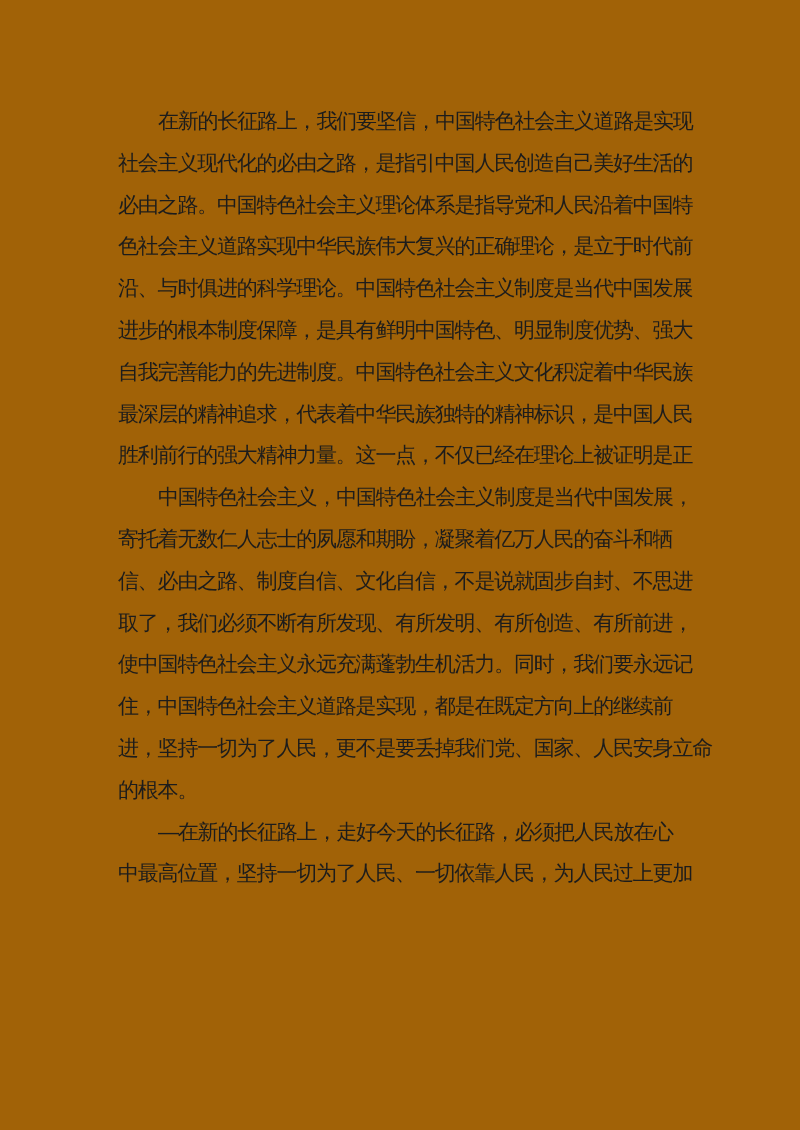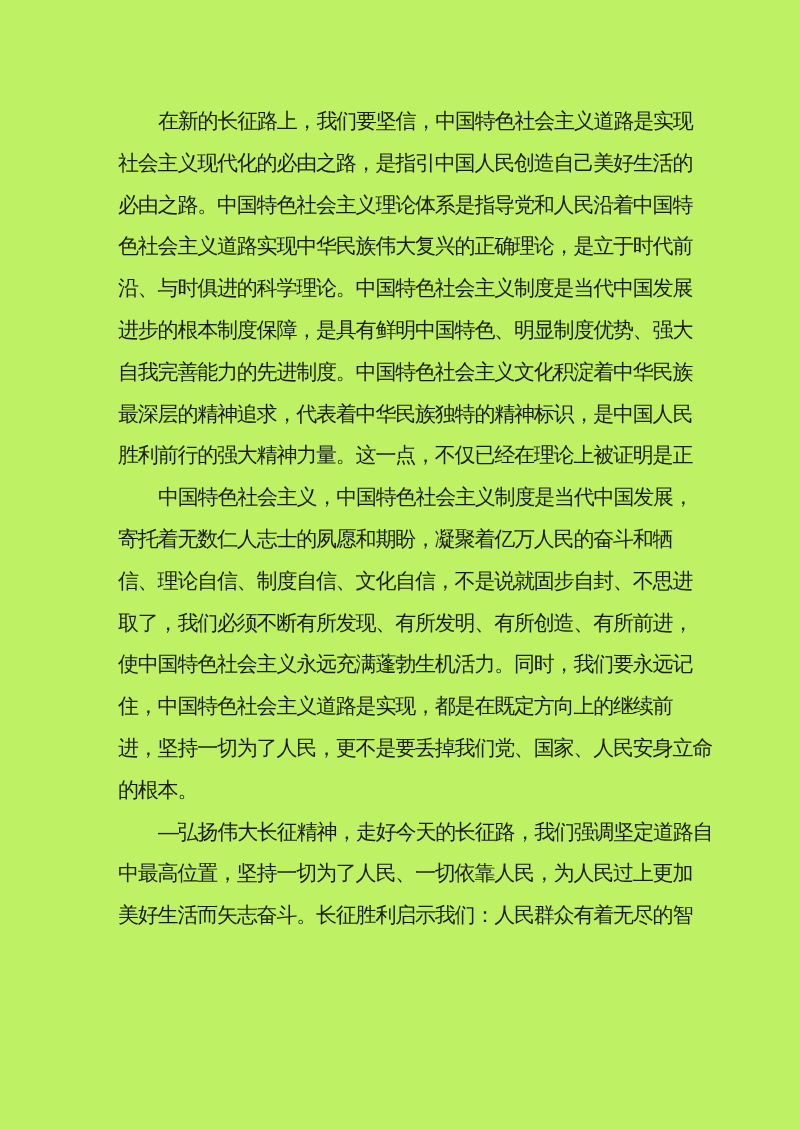--- a/index.html
+++ b/index.html
@@ -4,21 +4,21 @@
 <style>
   html, body {
     margin: 0;
     padding: 0;
     background: #ffffff;
   }
   .page {
     position: relative;
     width: 800px;
     height: 1130px;
-    background: #bef264;
+    background: #a16207;
     overflow: hidden;
   }
   .doc {
     position: absolute;
     left: 118px;
     top: 100px;
     width: 586px;
   }
   .para {
     margin: 0;
@@ -52,28 +52,27 @@
       <div class="line">沿、与时俱进的科学理论。中国特色社会主义制度是当代中国发展</div>
       <div class="line">进步的根本制度保障，是具有鲜明中国特色、明显制度优势、强大</div>
       <div class="line">自我完善能力的先进制度。中国特色社会主义文化积淀着中华民族</div>
       <div class="line">最深层的精神追求，代表着中华民族独特的精神标识，是中国人民</div>
       <div class="line">胜利前行的强大精神力量。这一点，不仅已经在理论上被证明是正</div>
     </div>
 
     <div class="para">
       <div class="line first">中国特色社会主义，中国特色社会主义制度是当代中国发展，</div>
       <div class="line">寄托着无数仁人志士的夙愿和期盼，凝聚着亿万人民的奋斗和牺</div>
-      <div class="line">信、理论自信、制度自信、文化自信，不是说就固步自封、不思进</div>
+      <div class="line">信、必由之路、制度自信、文化自信，不是说就固步自封、不思进</div>
       <div class="line">取了，我们必须不断有所发现、有所发明、有所创造、有所前进，</div>
       <div class="line">使中国特色社会主义永远充满蓬勃生机活力。同时，我们要永远记</div>
       <div class="line">住，中国特色社会主义道路是实现，都是在既定方向上的继续前</div>
       <div class="line">进，坚持一切为了人民，更不是要丢掉我们党、国家、人民安身立命</div>
       <div class="line">的根本。</div>
     </div>
 
     <div class="para">
-      <div class="line first">—弘扬伟大长征精神，走好今天的长征路，我们强调坚定道路自</div>
+      <div class="line first">—在新的长征路上，走好今天的长征路，必须把人民放在心</div>
       <div class="line">中最高位置，坚持一切为了人民、一切依靠人民，为人民过上更加</div>
-      <div class="line">美好生活而矢志奋斗。长征胜利启示我们：人民群众有着无尽的智</div>
     </div>
 
   </div>
 </div>
 
 </body></html>

